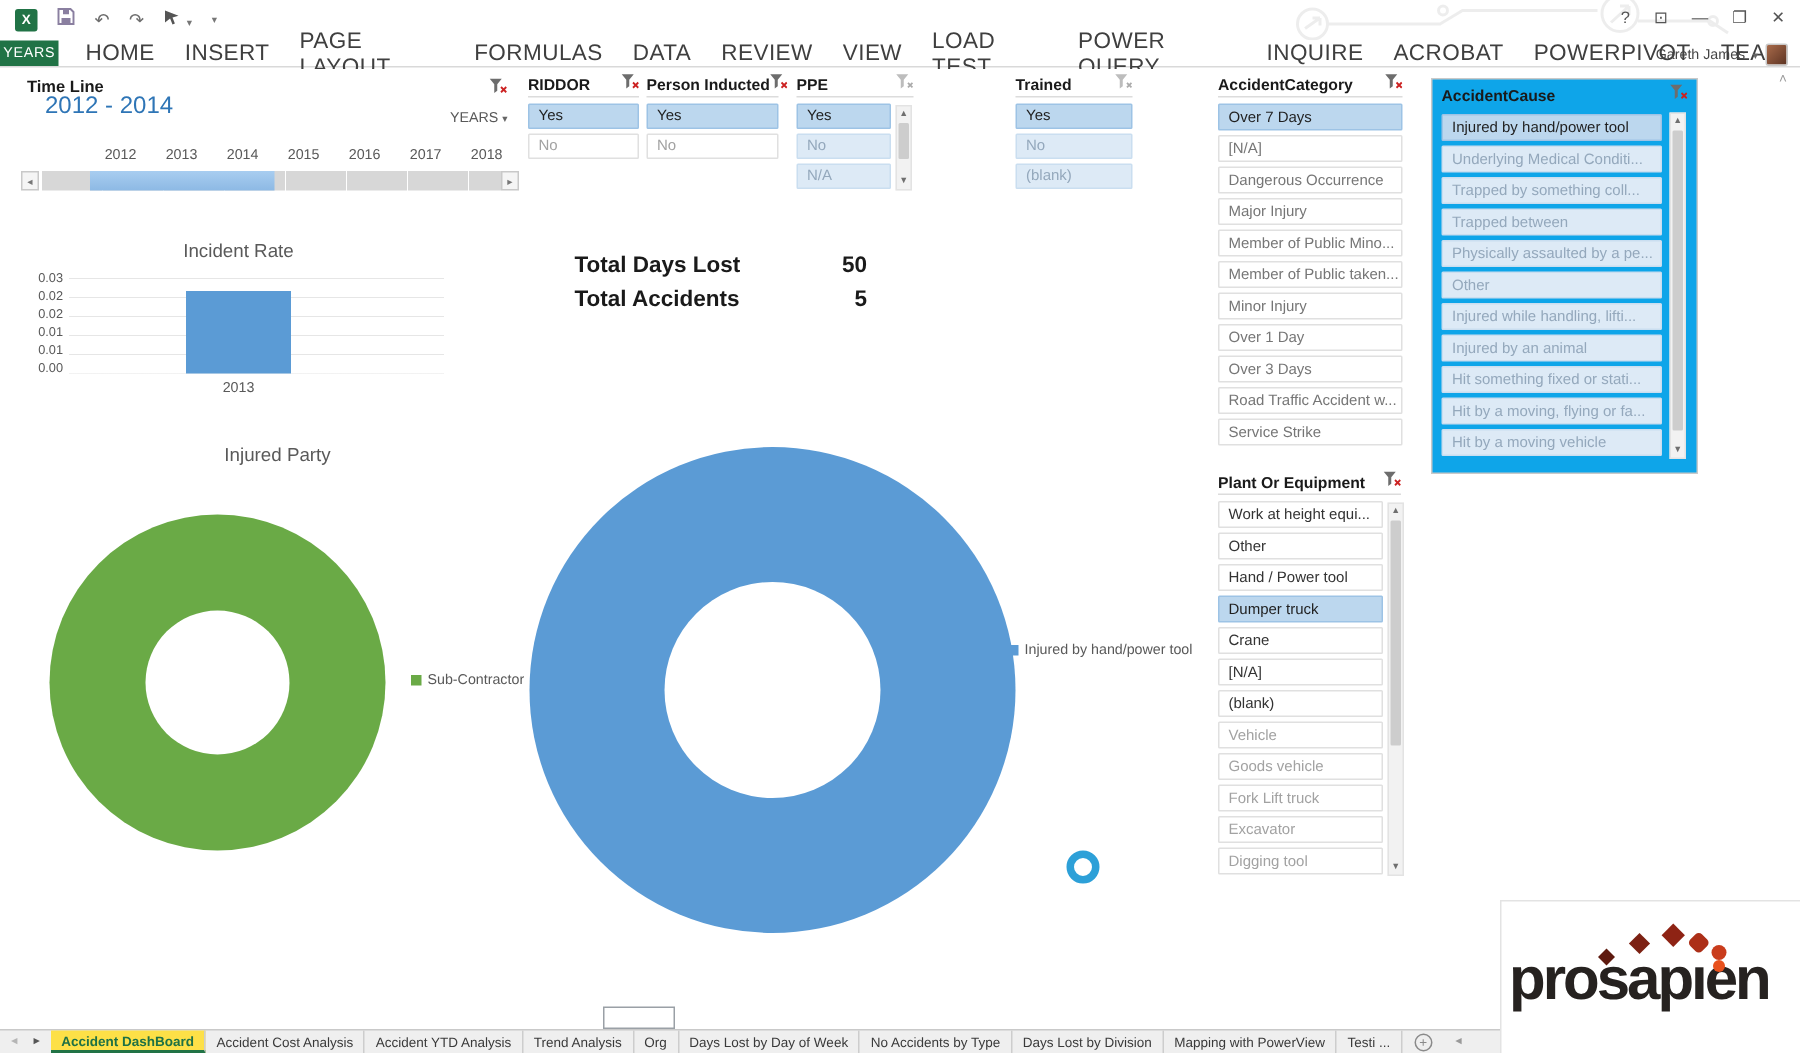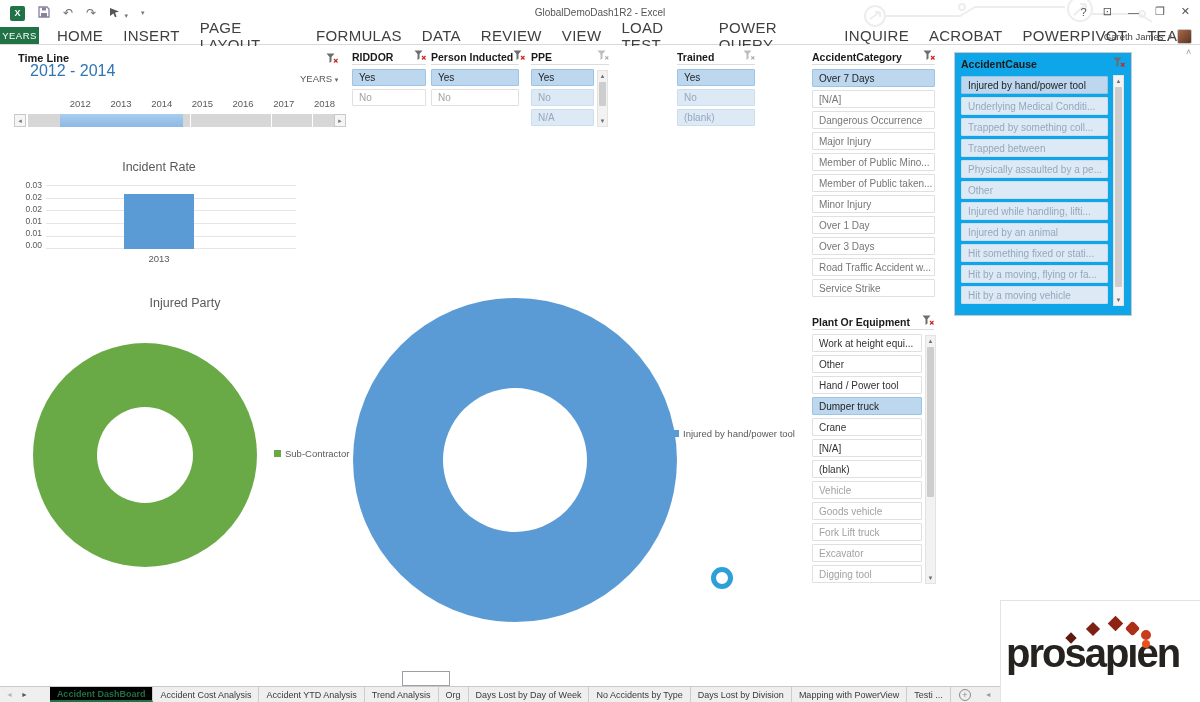--- a/index.html
+++ b/index.html
@@ -121,21 +121,21 @@
 
   
   .tabbar { position:absolute; left:0; top:686px; width:1200px; height:16px; background:#efefef;
             border-top:1px solid #c9c9c9; display:flex; align-items:stretch; }
   .tab-nav { display:flex; align-items:center; padding:0 6px; gap:8px; }
   .tab-nav .n1 { font-size:7px; color:#b5b5b5; }
   .tab-nav .n2 { font-size:7px; color:#565656; }
   .sheettabs { display:flex; align-items:stretch; }
   .sheettab { font-size:9px; color:#3a3a3a; padding:0 7px; display:flex; align-items:center;
               border-right:1px solid #cdcdcd; white-space:nowrap; }
-  .sheettab.active { background:#000000; color:#1e7145; font-weight:bold; border-bottom:2px solid #217346;margin-left:16px; }
+  .sheettab.active { background:#fde047; color:#1e7145; font-weight:bold; border-bottom:2px solid #217346; }
   .addsheet { width:12px; height:12px; border:1px solid #8a8a8a; border-radius:50%; color:#8a8a8a;
               font-size:9px; line-height:10px; text-align:center; margin:1px 8px 0 8px; align-self:center; }
   .tab-endarrow { font-size:7px; color:#9a9a9a; align-self:center; margin-left:6px; }
 
   
   .logo-box { position:absolute; left:1000px; top:600px; width:200px; height:102px; background:#fff;
               border-left:1px solid #e3e3e3; border-top:1px solid #e3e3e3; z-index:20; }
   .wordmark { position:absolute; left:5px; top:30px; font-size:40px; font-weight:bold;
               letter-spacing:-2px; color:#262220; }
   .logo-dot { position:absolute; width:8px; height:8px; border-radius:50%; background:#e8511d;
@@ -175,21 +175,20 @@
         <path d="M45 16 H120 l15 -9 H190"></path>
         <circle cx="122" cy="7" r="3"></circle>
         <path d="M190 7 H225"></path>
         <circle cx="240" cy="9" r="12"></circle>
         <path d="M234 15 L246 4 M246 4 h-6 M246 4 v6"></path>
         <path d="M252 14 H300 l12 8"></path>
         <circle cx="302" cy="14" r="3"></circle>
       </g>
     </svg>
 
-    <div class="win-title">GlobalDemoDash1R2 - Excel</div>
 
     <div class="winctl">
       <span>?</span>
       <span>⊡</span>
       <span>—</span>
       <span>❐</span>
       <span>✕</span>
     </div>
   </div>
 
@@ -496,20 +495,32 @@
           <span>0.01</span>
           <span>0.01</span>
           <span>0.00</span>
         </div>
       <div class="ir-plot">
         <div class="ir-bar" style="height: 55px; background: rgb(91, 155, 213);"></div>
       </div>
       <div class="ir-xlabel">2013</div>
     </div>
 
+    <div class="kpis">
+
+        <div class="kpi-row">
+          <span class="kpi-label">Total Days Lost</span>
+          <span class="kpi-value">50</span>
+        </div>
+
+        <div class="kpi-row">
+          <span class="kpi-label">Total Accidents</span>
+          <span class="kpi-value">5</span>
+        </div>
+      </div>
 
     <div class="ip-title">Injured Party</div>
     <div class="donut" id="ip-donut" style="background: rgb(106, 170, 70);"></div>
     <div class="legend ip-legend">
       <span class="sw" style="background: rgb(106, 170, 70);"></span>
       <span>Sub-Contractor</span>
     </div>
 
     <div class="donut" id="ac-donut" style="background: rgb(91, 155, 213);"></div>
     <div class="legend ac-legend">

